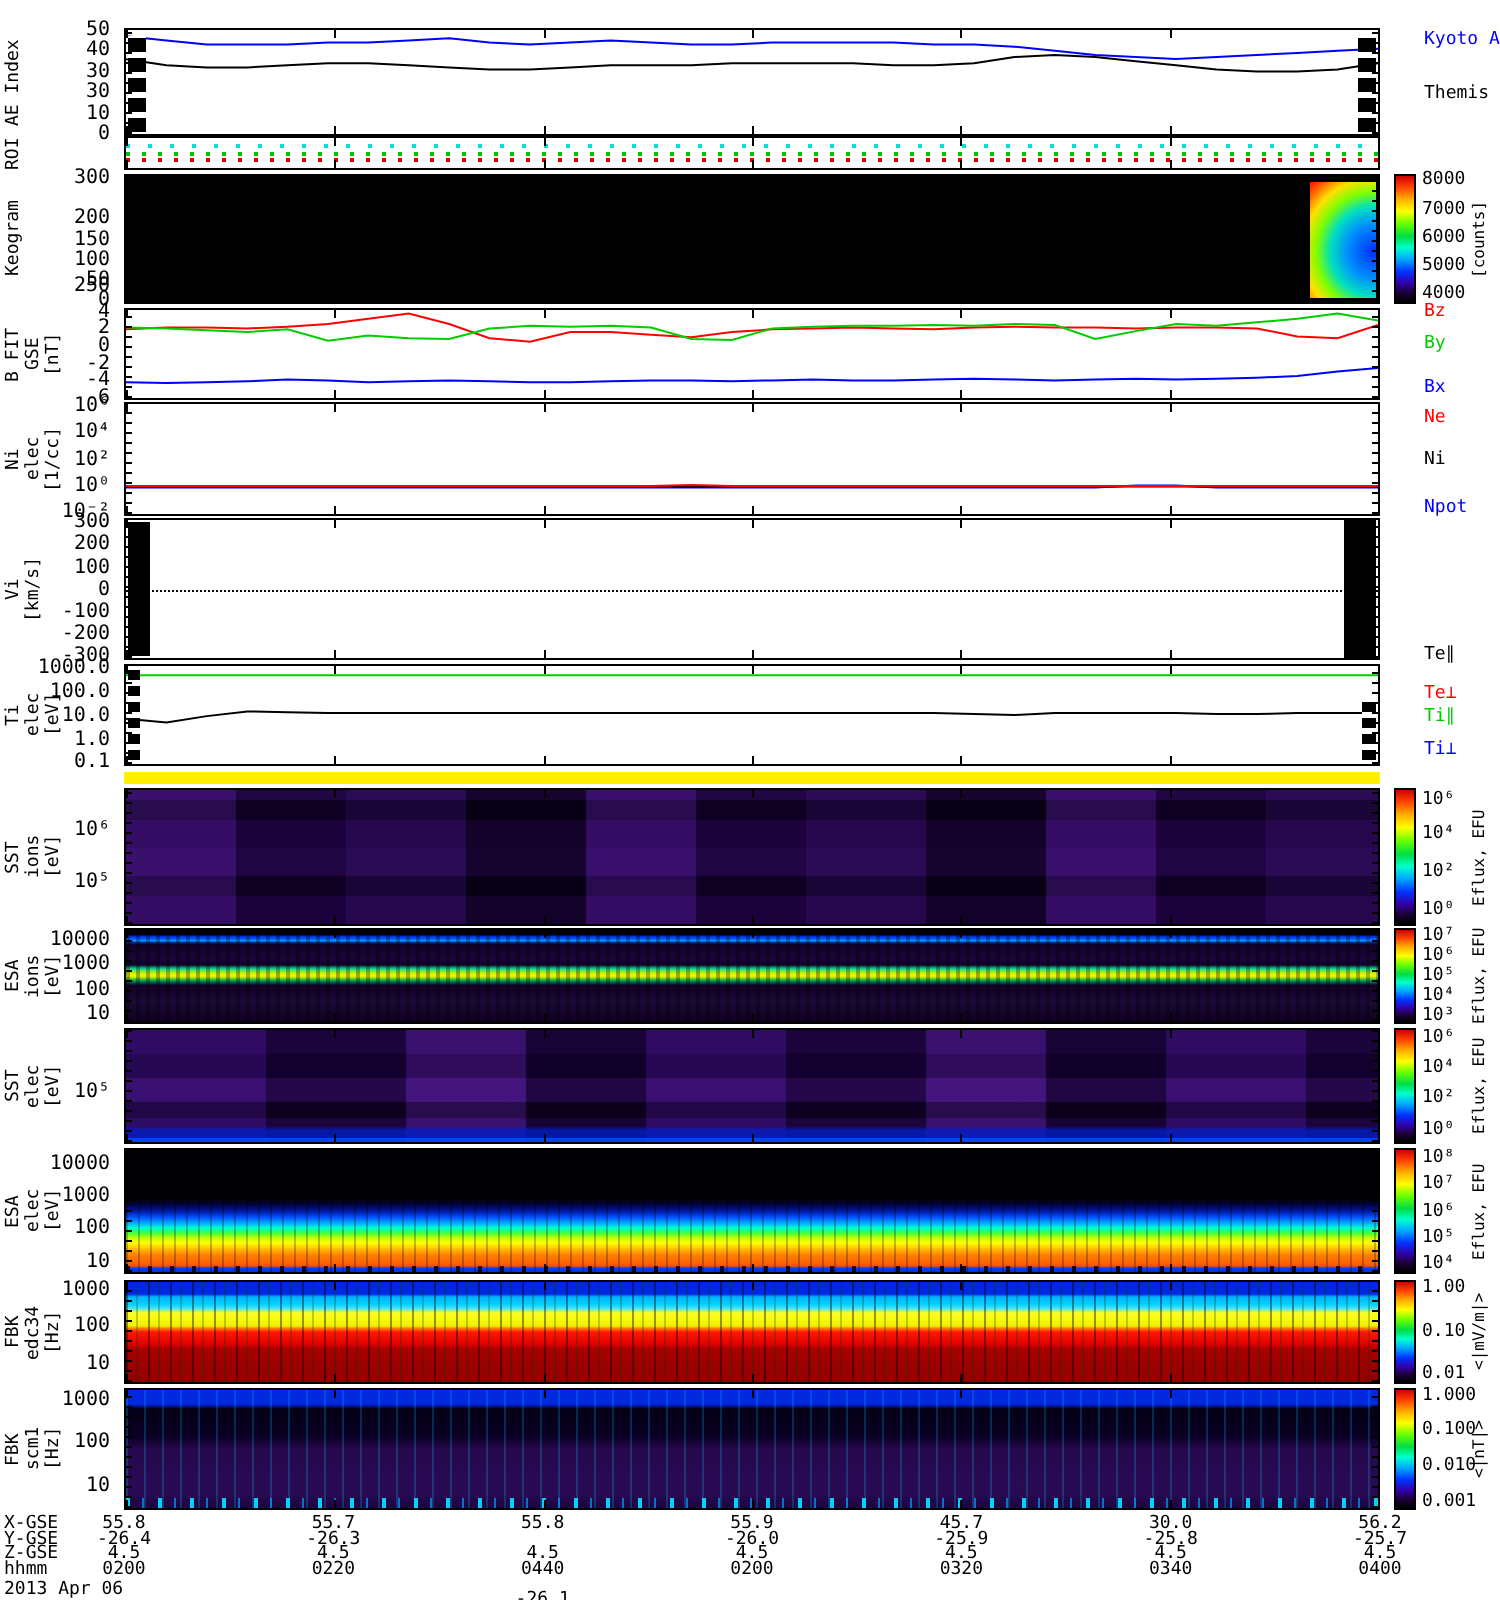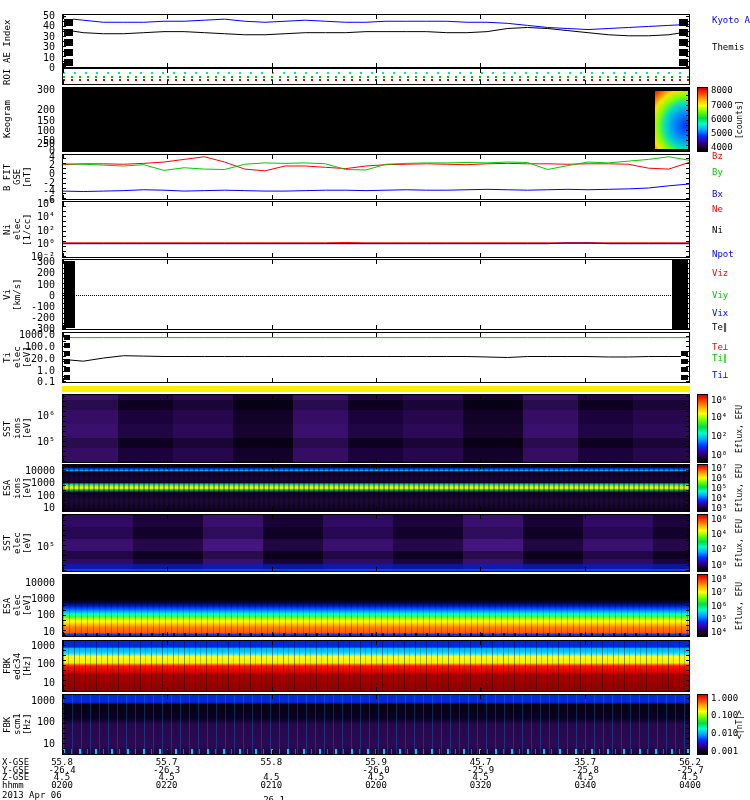--- a/index.html
+++ b/index.html
@@ -294,35 +294,30 @@
         <i class="xt b" style="left: 33.3333%;"></i>
         <i class="xt t" style="left: 50%;"></i>
         <i class="xt b" style="left: 50%;"></i>
         <i class="xt t" style="left: 66.6667%;"></i>
         <i class="xt b" style="left: 66.6667%;"></i>
         <i class="xt t" style="left: 83.3333%;"></i>
         <i class="xt b" style="left: 83.3333%;"></i>
         <i class="xt t" style="left: 100%;"></i>
         <i class="xt b" style="left: 100%;"></i>
       </div>
-    <div class="legend">
-        <span class="lg" style="top: 20%; color: rgb(255, 0, 0);">Viz</span>
-        <span class="lg" style="top: 51%; color: rgb(0, 204, 0);">Viy</span>
-        <span class="lg" style="top: 76%; color: rgb(0, 0, 255);">Vix</span>
-      </div>
   </div>
 
   <div class="panel" style="top:332px;height:51px">
     <div class="ylab">Ti
 elec
 [eV]</div>
     <div class="yticks">
         <span class="tk" style="top: 3%;">1000.0</span>
         <span class="tk" style="top: 27%;">100.0</span>
-        <span class="tk" style="top: 50%;">20.0</span>
+        <span class="tk" style="top: 50%;">10.0</span>
         <span class="tk" style="top: 74%;">1.0</span>
         <span class="tk" style="top: 97%;">0.1</span>
       </div>
     <div class="plot yminor">
       <svg class="series" viewBox="0 0 100 100" preserveAspectRatio="none">
           <polyline points="0.00,9.42 3.23,9.42 6.45,9.42 9.68,9.42 12.90,9.42 16.13,9.42 19.35,9.42 22.58,9.42 25.81,9.42 29.03,9.42 32.26,9.42 35.48,9.42 38.71,9.42 41.94,9.42 45.16,9.42 48.39,9.42 51.61,9.42 54.84,9.42 58.06,9.42 61.29,9.42 64.52,9.42 67.74,9.42 70.97,9.42 74.19,9.42 77.42,9.42 80.65,9.42 83.87,9.42 87.10,9.42 90.32,9.42 93.55,9.42 96.77,9.42 100.00,9.42" fill="none" stroke="#00cc00" stroke-width="1" vector-effect="non-scaling-stroke"></polyline>
           <polyline points="0.00,53.87 3.23,57.53 6.45,51.14 9.68,46.35 12.90,47.15 16.13,48.02 19.35,48.02 22.58,48.02 25.81,48.02 29.03,48.02 32.26,48.02 35.48,48.02 38.71,48.02 41.94,48.02 45.16,48.02 48.39,48.02 51.61,48.02 54.84,48.02 58.06,48.02 61.29,48.02 64.52,48.02 67.74,48.97 70.97,50.00 74.19,48.02 77.42,48.02 80.65,48.02 83.87,48.02 87.10,48.97 90.32,48.97 93.55,48.02 96.77,48.02 100.00,48.02" fill="none" stroke="#000000" stroke-width="1" vector-effect="non-scaling-stroke"></polyline>
         </svg>
       <div class="gapbar" style="left:1px;top:4%;bottom:4%;width:6px;background:repeating-linear-gradient(0deg,#000 0 5px,#fff 5px 8px)"></div>
       <div class="gapbar" style="right:1px;top:30%;bottom:4%;width:7px;background:repeating-linear-gradient(0deg,#000 0 5px,#fff 5px 8px)"></div>
@@ -518,20 +513,29 @@
         <i class="xt b" style="left: 33.3333%;"></i>
         <i class="xt t" style="left: 50%;"></i>
         <i class="xt b" style="left: 50%;"></i>
         <i class="xt t" style="left: 66.6667%;"></i>
         <i class="xt b" style="left: 66.6667%;"></i>
         <i class="xt t" style="left: 83.3333%;"></i>
         <i class="xt b" style="left: 83.3333%;"></i>
         <i class="xt t" style="left: 100%;"></i>
         <i class="xt b" style="left: 100%;"></i>
       </div>
+  </div>
+  <div class="cbar" style="top:640px;height:52px">
+    <div class="cbar-img rainbow"></div>
+    <div class="cbar-ticks">
+        <span class="tk" style="top: 8%;">1.00</span>
+        <span class="tk" style="top: 50%;">0.10</span>
+        <span class="tk" style="top: 90%;">0.01</span>
+      </div>
+    <div class="cbar-unit">&lt;|mV/m|&gt;</div>
   </div>
 
   <div class="panel" style="top:694px;height:61px">
     <div class="ylab">FBK
 scm1
 [Hz]</div>
     <div class="yticks">
         <span class="tk" style="top: 10%;">1000</span>
         <span class="tk" style="top: 45%;">100</span>
         <span class="tk" style="top: 80%;">10</span>
@@ -566,21 +570,21 @@
 
   <div id="bottom-axis">
     <div id="date-label">2013 Apr 06</div>
   <div class="brow" style="top: 0px;">
         <span class="brow-label">X-GSE</span>
         <span class="bval" style="left: 0%;">55.8</span>
         <span class="bval" style="left: 16.6667%;">55.7</span>
         <span class="bval" style="left: 33.3333%;">55.8</span>
         <span class="bval" style="left: 50%;">55.9</span>
         <span class="bval" style="left: 66.6667%;">45.7</span>
-        <span class="bval" style="left: 83.3333%;">35.7</span>
+        <span class="bval" style="left: 83.3333%;">30.0</span>
         <span class="bval" style="left: 100%;">56.2</span>
       </div>
       <div class="brow" style="top: 7.5px;">
         <span class="brow-label">Y-GSE</span>
         <span class="bval" style="left: 0%;">-26.4</span>
         <span class="bval" style="left: 16.6667%;">-26.3</span>
         <span class="bval" style="left: 33.3333%; margin-top: 30px;">-26.1</span>
         <span class="bval" style="left: 50%;">-26.0</span>
         <span class="bval" style="left: 66.6667%;">-25.9</span>
         <span class="bval" style="left: 83.3333%;">-25.8</span>
@@ -593,20 +597,20 @@
         <span class="bval" style="left: 33.3333%;">4.5</span>
         <span class="bval" style="left: 50%;">4.5</span>
         <span class="bval" style="left: 66.6667%;">4.5</span>
         <span class="bval" style="left: 83.3333%;">4.5</span>
         <span class="bval" style="left: 100%;">4.5</span>
       </div>
       <div class="brow" style="top: 22.5px;">
         <span class="brow-label">hhmm</span>
         <span class="bval" style="left: 0%;">0200</span>
         <span class="bval" style="left: 16.6667%;">0220</span>
-        <span class="bval" style="left: 33.3333%;">0210</span>
+        <span class="bval" style="left: 33.3333%;">0440</span>
         <span class="bval" style="left: 50%;">0200</span>
         <span class="bval" style="left: 66.6667%;">0320</span>
         <span class="bval" style="left: 83.3333%;">0340</span>
         <span class="bval" style="left: 100%;">0400</span>
       </div>
     </div>
 </div>
 
 </body></html>

